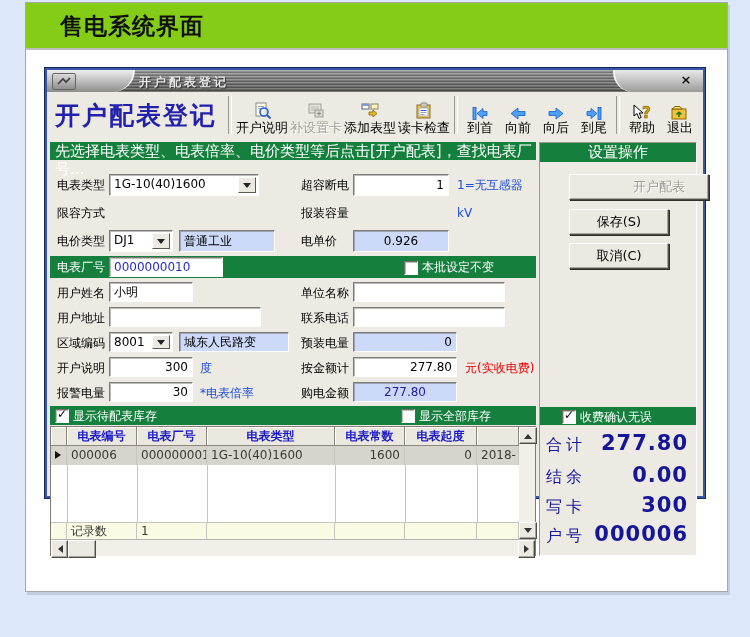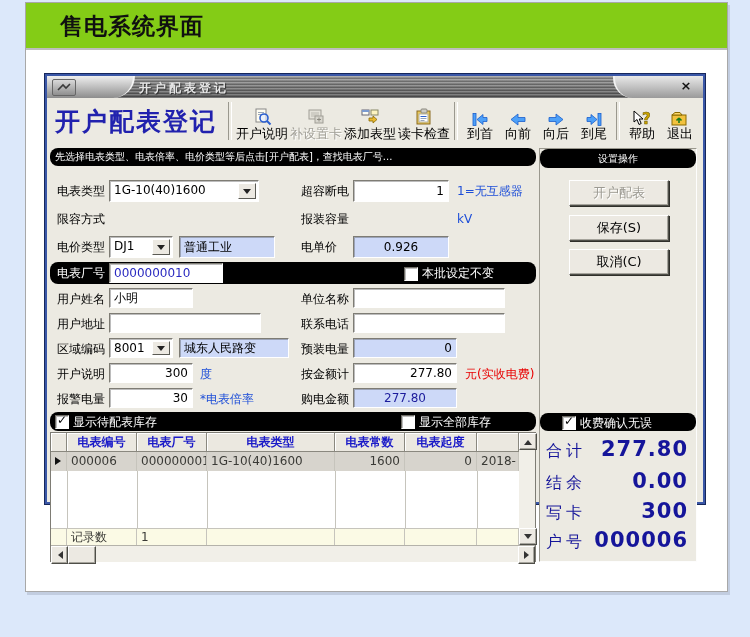--- a/index.html
+++ b/index.html
@@ -5,21 +5,21 @@
   html,body{margin:0;padding:0;width:750px;height:637px;background:#dce8fa;
     font-family:"DejaVu Sans","Liberation Sans",sans-serif;font-size:12px;color:#000;overflow:hidden;}
   .abs{position:absolute;}
   
   .card{position:absolute;left:25px;top:2px;width:701px;height:588px;background:#fff;
     border:1px solid #a8a8a8;box-shadow:2px 3px 0 #c2cde0;}
   .card-header{position:absolute;left:0;top:0;right:0;height:45px;background:#84cc16;border-bottom:2px solid #bdbdbd;}
   .card-title{position:absolute;left:34px;top:8px;font-size:23px;font-weight:bold;color:#101010;letter-spacing:1px;}
   
   .dialog{position:absolute;left:19px;top:65px;width:660px;height:430px;background:#eceae2;
-    border:2px solid #3a57a7;box-shadow:0 0 0 1px #16275c;box-sizing:border-box;margin-top:6px;}
+    border:2px solid #3a57a7;box-shadow:0 0 0 1px #16275c;box-sizing:border-box;}
   
   .titlebar{position:absolute;left:0;top:0;width:656px;height:22px;overflow:hidden;
     background:linear-gradient(#9d9d9d,#585858);}
   .tb-stripes{position:absolute;inset:0;background:repeating-linear-gradient(180deg,rgba(255,255,255,.18) 0 1px,rgba(0,0,0,.22) 2px 3px);}
   .tb-leftcap{position:absolute;left:0;top:0;width:86px;height:22px;background:linear-gradient(#efefef,#8d8d8d);
     border-radius:0 0 26px 0;border-right:2px solid #f5f5f5;}
   .tb-rightcap{position:absolute;right:0;top:0;width:88px;height:22px;background:linear-gradient(#e9e9e9,#9a9a9a);
     border-radius:0 0 0 20px;border-left:2px solid #f2f2f2;}
   .tb-logo{position:absolute;left:5px;top:3px;width:22px;height:15px;background:linear-gradient(#d9d9d9,#8f8f8f);
     border:1px solid #666;border-radius:2px;display:flex;align-items:center;justify-content:center;}
@@ -30,21 +30,21 @@
   .toolbar{position:absolute;left:0;top:22px;width:656px;height:46px;display:flex;align-items:stretch;padding-left:8px;box-sizing:border-box;}
   .app-title{width:170px;align-self:center;font-size:25px;font-weight:bold;color:#2121ae;letter-spacing:2px;
     font-family:"DejaVu Serif","Liberation Serif",serif;white-space:nowrap;}
   .vsep{width:2px;margin:4px 3px;border-left:1px solid #9a988e;border-right:1px solid #fff;}
   .tbtn{width:54px;display:flex;flex-direction:column;align-items:center;justify-content:flex-end;padding-bottom:3px;cursor:default;}
   .tbtn.narrow{width:38px;}
   .tbtn .ic{height:20px;display:flex;align-items:flex-end;}
   .tbtn .tl{font-size:13px;line-height:14px;white-space:nowrap;}
   .tbtn.disabled .tl{color:#a2a098;text-shadow:1px 1px 0 #fff;}
   
-  .graybar{background:#000000;color:#fff;line-height:18px;height:18px;font-size:10px;border-radius:8px;}
+  .graybar{background:#15803d;color:#fff;line-height:18px;height:18px;font-size:15px;}
   
   .field{position:absolute;background:#fff;border:1px solid;border-color:#7e7c74 #fff #fff #7e7c74;
     box-shadow:inset 1px 1px 0 rgba(64,64,64,.35);padding:0 4px;box-sizing:border-box;line-height:18px;font-size:12px;overflow:hidden;white-space:nowrap;}
   .field.ro{background:#cdd9f8;}
   .num{text-align:right;}
   .ctr{text-align:center;}
   .combo-arrow{position:absolute;top:2px;right:2px;bottom:2px;width:16px;background:#ece9e2;
     border:1px solid;border-color:#fff #5a5a54 #5a5a54 #fff;display:flex;align-items:center;justify-content:center;}
   .combo-arrow:after{content:"";width:0;height:0;border:4px solid transparent;border-top:5px solid #222;margin-top:4px;}
   .lbl{position:absolute;font-size:12px;line-height:16px;white-space:nowrap;}
@@ -343,21 +343,21 @@
         <div class="sbtn" style="left:17px;top:0;width:26px;height:16px;"></div>
         <div class="sbtn" style="right:0;top:0;width:15px;height:16px;">
             <span class="tri r"></span>
           </div>
       </div>
     </div>
 
     <div class="side">
       <div class="graybar" style="position:absolute;left:0;top:0;width:100%;height:19px;line-height:19px;text-align:center;">设置操作</div>
 
-      <div class="btn3d disabled" style="left:29px;top:31px;width:98px;height:24px;line-height:24px;">开户配表</div>
+      <div class="btn3d disabled" style="left:29px;top:31px;width:98px;height:24px;line-height:24px;padding-left:40px;">开户配表</div>
       <div class="btn3d" style="left:29px;top:66px;width:98px;height:24px;line-height:24px;">保存(S)</div>
       <div class="btn3d" style="left:29px;top:100px;width:98px;height:24px;line-height:24px;">取消(C)</div>
 
       <div class="graybar" style="position:absolute;left:0;top:264px;width:100%;height:18px;line-height:18px;"></div>
       <span class="cbx on" style="left:22px;top:267px;"></span>
       <div class="lbl wlbl" style="left:40px;top:266px;">收费确认无误</div>
 
       <div class="tot-lbl" style="top:292px;">合计</div>
       <div class="tot-val" style="top:288px;">277.80</div>
       <div class="tot-lbl" style="top:324px;">结余</div>

